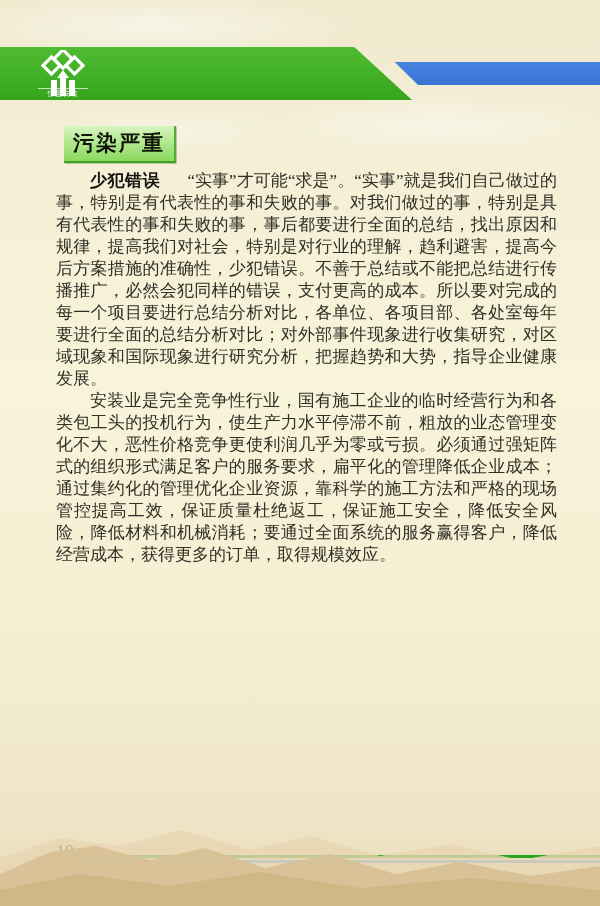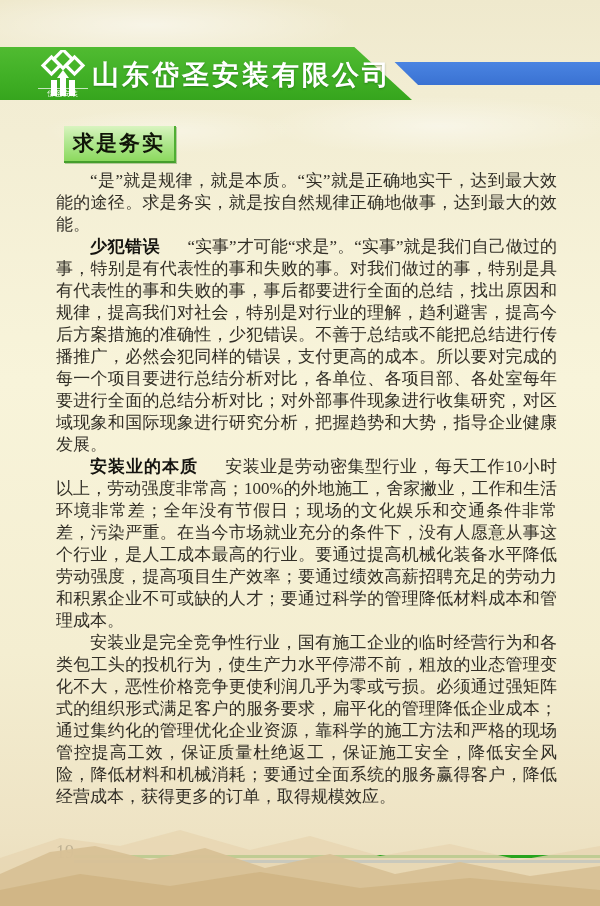--- a/index.html
+++ b/index.html
@@ -82,32 +82,29 @@
       <g fill="#ffffff">
         <polygon points="25,20 31,28 19,28"></polygon>
         <rect x="22" y="26" width="6" height="20"></rect>
         <rect x="13" y="30" width="6" height="16"></rect>
         <rect x="31" y="30" width="6" height="16"></rect>
       </g>
     </svg>
   </div>
   <div class="logo-label">岱圣安装</div>
 
-  <div class="company">山东岱圣安装有限公司</div>
 
   <div class="content">
-    <div class="title-badge">求是务实</div>
+    <div class="title-badge">污染严重</div>
 
     <div class="body-text">
-      <p class="para"><span>“是”就是规律，就是本质。“实”就是正确地实干，达到最大效能的途径。求是务实，就是按自然规律正确地做事，达到最大的效能。</span></p>
 
       <p class="para"><b class="lead">少犯错误</b><span>“实事”才可能“求是”。“实事”就是我们自己做过的事，特别是有代表性的事和失败的事。对我们做过的事，特别是具有代表性的事和失败的事，事后都要进行全面的总结，找出原因和规律，提高我们对社会，特别是对行业的理解，趋利避害，提高今后方案措施的准确性，少犯错误。不善于总结或不能把总结进行传播推广，必然会犯同样的错误，支付更高的成本。所以要对完成的每一个项目要进行总结分析对比，各单位、各项目部、各处室每年要进行全面的总结分析对比；对外部事件现象进行收集研究，对区域现象和国际现象进行研究分析，把握趋势和大势，指导企业健康发展。</span></p>
 
 
-      <p class="para"><b class="lead">安装业的本质</b><span>安装业是劳动密集型行业，每天工作10小时以上，劳动强度非常高；100%的外地施工，舍家撇业，工作和生活环境非常差；全年没有节假日；现场的文化娱乐和交通条件非常差，污染严重。在当今市场就业充分的条件下，没有人愿意从事这个行业，是人工成本最高的行业。要通过提高机械化装备水平降低劳动强度，提高项目生产效率；要通过绩效高薪招聘充足的劳动力和积累企业不可或缺的人才；要通过科学的管理降低材料成本和管理成本。</span></p>
 
       <p class="para"><span>安装业是完全竞争性行业，国有施工企业的临时经营行为和各类包工头的投机行为，使生产力水平停滞不前，粗放的业态管理变化不大，恶性价格竞争更使利润几乎为零或亏损。必须通过强矩阵式的组织形式满足客户的服务要求，扁平化的管理降低企业成本；通过集约化的管理优化企业资源，靠科学的施工方法和严格的现场管控提高工效，保证质量杜绝返工，保证施工安全，降低安全风险，降低材料和机械消耗；要通过全面系统的服务赢得客户，降低经营成本，获得更多的订单，取得规模效应。</span></p>
     </div>
   </div>
 
   <div class="pageno">19</div>
   <div class="rule-green"></div>
   <div class="rule-blue"></div>
 
   <svg class="mountains" viewBox="0 0 600 90" preserveAspectRatio="none">

